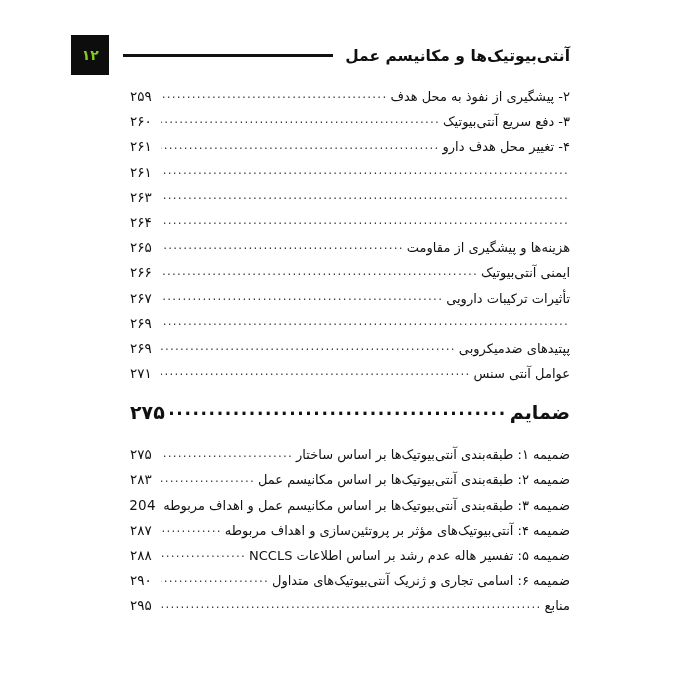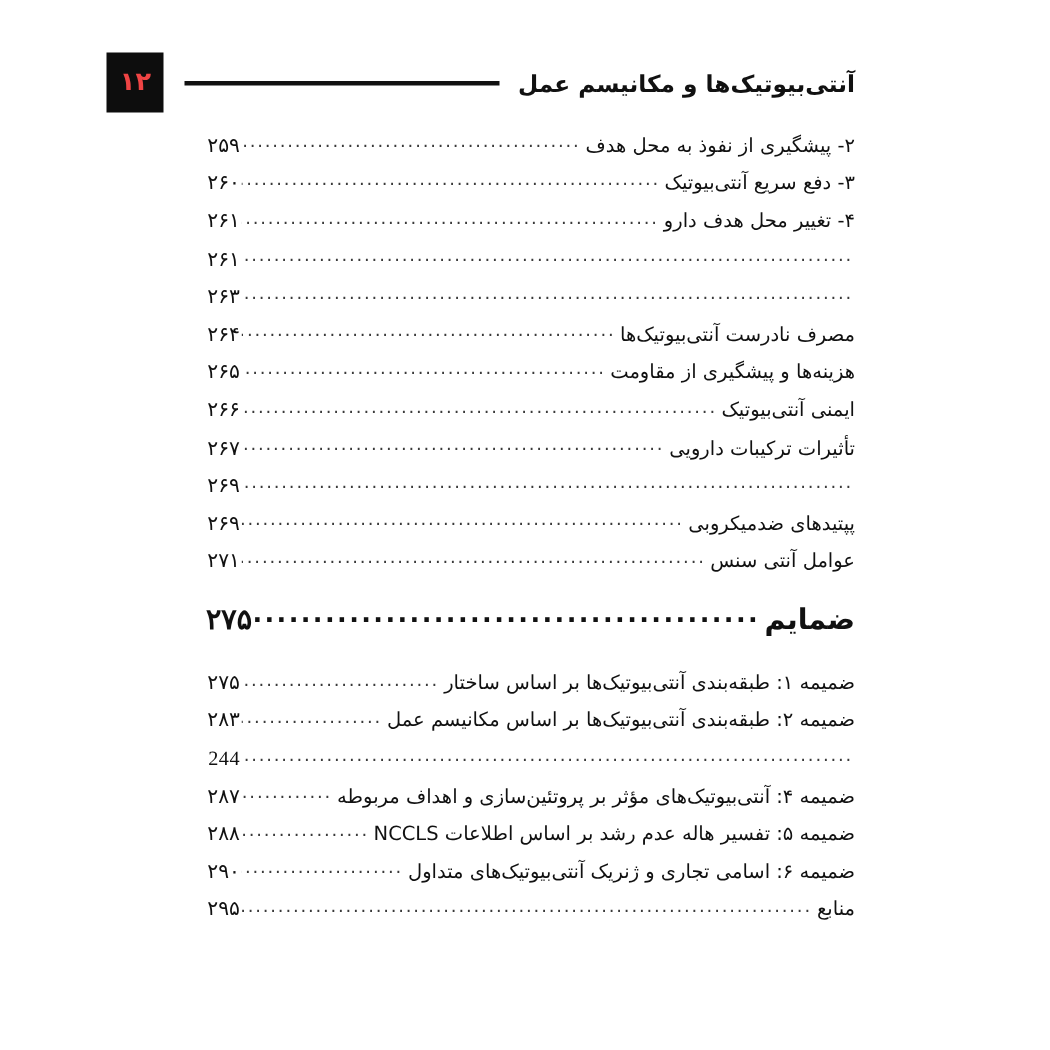--- a/index.html
+++ b/index.html
@@ -36,25 +36,25 @@
     display: flex;
     flex-direction: row;
     align-items: center;
     gap: 0;
   }
   .header-folio {
     flex: 0 0 auto;
     width: 38px;
     height: 40px;
     background: #0d0d0d;
-    color: #ef4444;
+    color: #84cc16;
     display: flex;
     align-items: center;
     justify-content: center;
-    font-size: 17px;
+    font-size: 14px;
     font-weight: bold;
     letter-spacing: 0.5px;
     order: 3;
   }
   .header-rule {
     flex: 0 0 auto;
     width: 210px;
     height: 3px;
     background: #111111;
     margin: 0 12px 0 14px;
@@ -114,26 +114,25 @@
     white-space: nowrap;
     letter-spacing: 1.2px;
     font-size: 12px;
     color: #3a3a3a;
     overflow: hidden;
   }
 
   .toc-page {
     flex: 0 0 auto;
     order: 3;
-    text-align: right;
+    text-align: left;
     min-width: 30px;
     white-space: nowrap;
     font-size: 13.5px;
     letter-spacing: 0.3px;
-    font-family: Liberation Serif, serif;
   }
 
   
   .toc-row.is-section {
     font-size: 19px;
     font-weight: bold;
     height: 38px;
     align-items: baseline;
   }
   .toc-row.is-section .toc-page {
@@ -181,21 +180,20 @@
       </div>
       <div class="toc-row">
         <span class="toc-dots"></span>
         <span class="toc-page">۲۶۱</span>
       </div>
       <div class="toc-row">
         <span class="toc-dots"></span>
         <span class="toc-page">۲۶۳</span>
       </div>
       <div class="toc-row">
-        <span class="toc-label">مصرف نادرست آنتی‌بیوتیک‌ها</span>
         <span class="toc-dots"></span>
         <span class="toc-page">۲۶۴</span>
       </div>
       <div class="toc-row">
         <span class="toc-label">هزینه‌ها و پیشگیری از مقاومت</span>
         <span class="toc-dots"></span>
         <span class="toc-page">۲۶۵</span>
       </div>
       <div class="toc-row">
         <span class="toc-label">ایمنی آنتی‌بیوتیک</span>
@@ -230,22 +228,23 @@
         <span class="toc-label">ضمیمه ۱: طبقه‌بندی آنتی‌بیوتیک‌ها بر اساس ساختار</span>
         <span class="toc-dots"></span>
         <span class="toc-page">۲۷۵</span>
       </div>
       <div class="toc-row">
         <span class="toc-label">ضمیمه ۲: طبقه‌بندی آنتی‌بیوتیک‌ها بر اساس مکانیسم عمل</span>
         <span class="toc-dots"></span>
         <span class="toc-page">۲۸۳</span>
       </div>
       <div class="toc-row">
-        <span class="toc-dots"></span>
-        <span class="toc-page">244</span>
+        <span class="toc-label">ضمیمه ۳: طبقه‌بندی آنتی‌بیوتیک‌ها بر اساس مکانیسم عمل و اهداف مربوطه</span>
+        <span class="toc-dots"></span>
+        <span class="toc-page">204</span>
       </div>
       <div class="toc-row">
         <span class="toc-label">ضمیمه ۴: آنتی‌بیوتیک‌های مؤثر بر پروتئین‌سازی و اهداف مربوطه</span>
         <span class="toc-dots"></span>
         <span class="toc-page">۲۸۷</span>
       </div>
       <div class="toc-row">
         <span class="toc-label">ضمیمه ۵: تفسیر هاله عدم رشد بر اساس اطلاعات NCCLS</span>
         <span class="toc-dots"></span>
         <span class="toc-page">۲۸۸</span>

